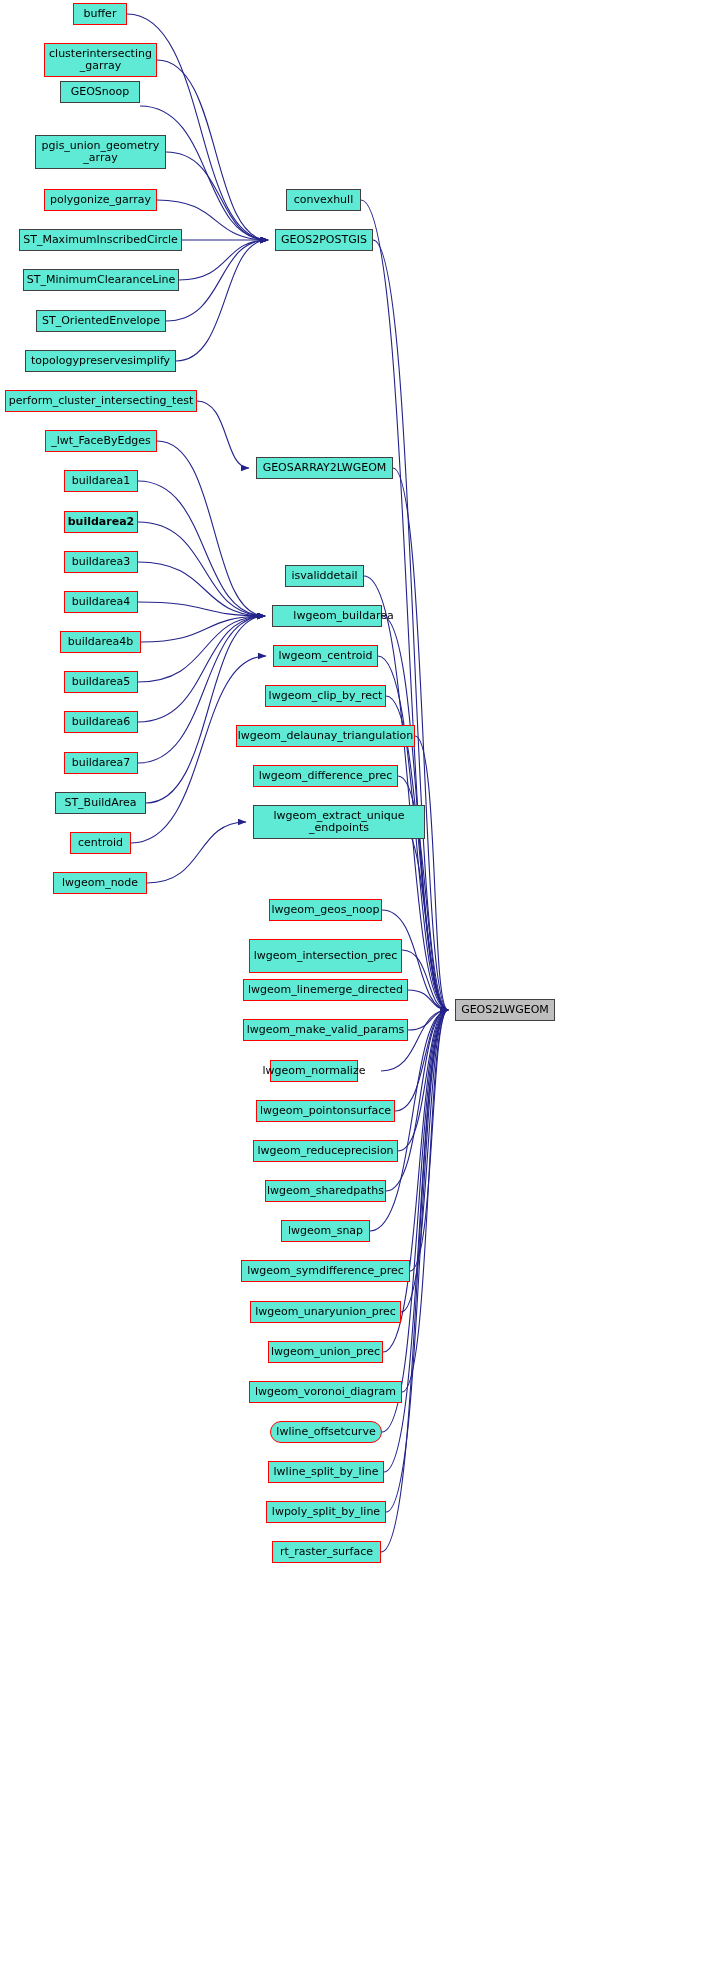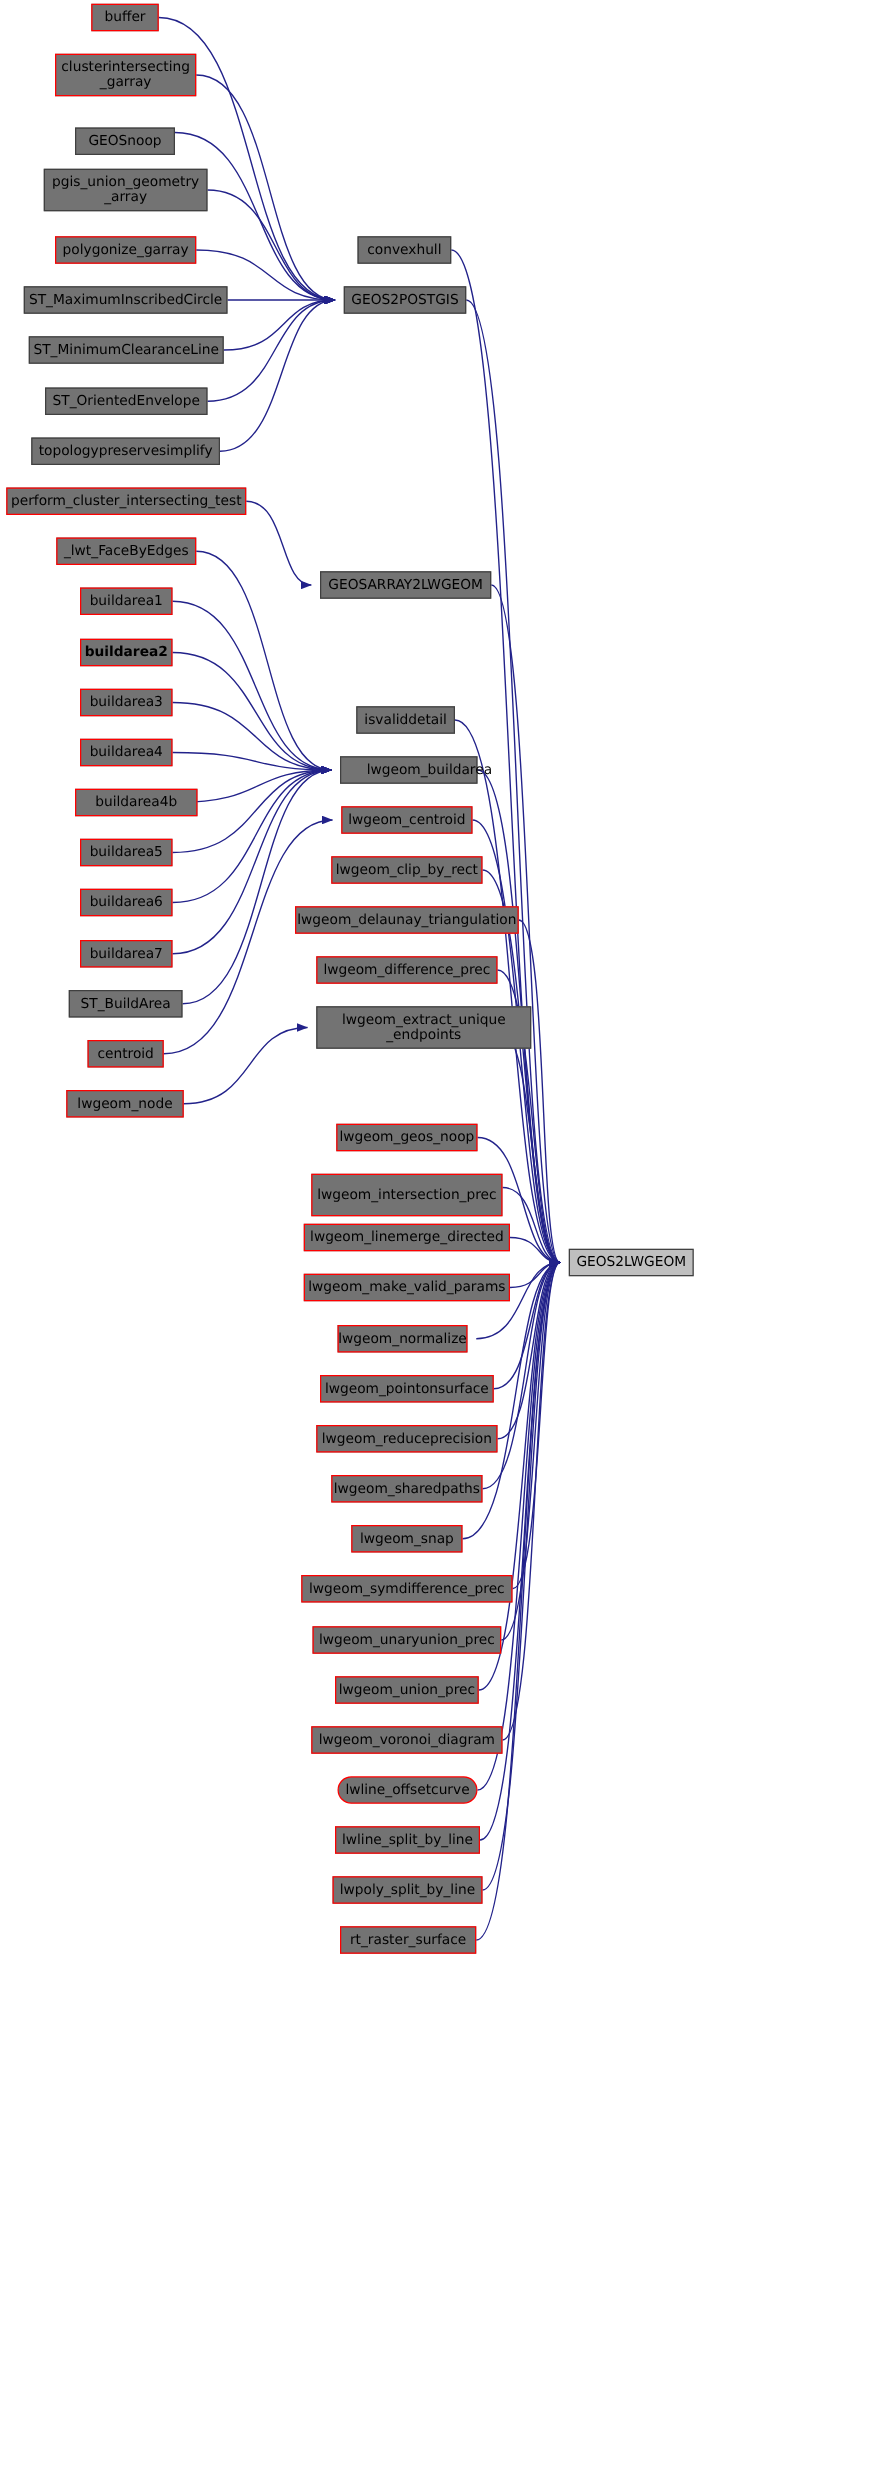--- a/index.html
+++ b/index.html
@@ -18,21 +18,21 @@
     width:704px; height:1977px;
     pointer-events:none;
   }
   .node{
     position:absolute;
     box-sizing:border-box;
     display:flex;
     align-items:center;
     justify-content:center;
     text-align:center;
-    background:#737373;
+    background:#5eead4;
     border:1px solid #ff0000;
     color:#000000;
     font-size:11px;
     line-height:12px;
     letter-spacing:0px;
     white-space:pre;
     z-index:5;
   }
   .node.plain{ border:1px solid #404040; }
   .node.focus{ border:1px solid #404040; background:#bfbfbf; }
@@ -96,35 +96,35 @@
         <path d="M382,1432 C422.15,1432 414.85,1010 448,1010" marker-end="url(#arrow)"></path>
         <path d="M384,1472 C423.05,1472 415.95,1010 448,1010" marker-end="url(#arrow)"></path>
         <path d="M386,1512 C423.95,1512 417.05,1010 448,1010" marker-end="url(#arrow)"></path>
         <path d="M381,1552 C421.7,1552 414.3,1010 448,1010" marker-end="url(#arrow)"></path>
       </g>
   </svg>
   <div id="node-layer">
       <div class="node" style="left: 73px; top: 3px; width: 54px; height: 22px;">buffer</div>
       <div class="node" style="left: 44px; top: 43px; width: 113px; height: 34px;">clusterintersecting
 _garray</div>
-      <div class="node plain" style="left: 60px; top: 102px; width: 80px; height: 22px;">GEOSnoop</div>
+      <div class="node plain" style="left: 60px; top: 81px; width: 80px; height: 22px;">GEOSnoop</div>
       <div class="node plain" style="left: 35px; top: 135px; width: 131px; height: 34px;">pgis_union_geometry
 _array</div>
       <div class="node" style="left: 44px; top: 189px; width: 113px; height: 22px;">polygonize_garray</div>
       <div class="node plain" style="left: 19px; top: 229px; width: 163px; height: 22px;">ST_MaximumInscribedCircle</div>
       <div class="node plain" style="left: 23px; top: 269px; width: 156px; height: 22px;">ST_MinimumClearanceLine</div>
       <div class="node plain" style="left: 36px; top: 310px; width: 130px; height: 22px;">ST_OrientedEnvelope</div>
       <div class="node plain" style="left: 25px; top: 350px; width: 151px; height: 22px;">topologypreservesimplify</div>
       <div class="node" style="left: 5px; top: 390px; width: 192px; height: 22px;">perform_cluster_intersecting_test</div>
       <div class="node" style="left: 45px; top: 430px; width: 112px; height: 22px;">_lwt_FaceByEdges</div>
       <div class="node" style="left: 64px; top: 470px; width: 74px; height: 22px;">buildarea1</div>
       <div class="node" style="left: 64px; top: 511px; width: 74px; height: 22px; font-weight: bold;">buildarea2</div>
       <div class="node" style="left: 64px; top: 551px; width: 74px; height: 22px;">buildarea3</div>
       <div class="node" style="left: 64px; top: 591px; width: 74px; height: 22px;">buildarea4</div>
-      <div class="node" style="left: 60px; top: 631px; width: 98px; height: 22px;">buildarea4b</div>
+      <div class="node" style="left: 60px; top: 631px; width: 81px; height: 22px;">buildarea4b</div>
       <div class="node" style="left: 64px; top: 671px; width: 74px; height: 22px;">buildarea5</div>
       <div class="node" style="left: 64px; top: 711px; width: 74px; height: 22px;">buildarea6</div>
       <div class="node" style="left: 64px; top: 752px; width: 74px; height: 22px;">buildarea7</div>
       <div class="node plain" style="left: 55px; top: 792px; width: 91px; height: 22px;">ST_BuildArea</div>
       <div class="node" style="left: 70px; top: 832px; width: 61px; height: 22px;">centroid</div>
       <div class="node" style="left: 53px; top: 872px; width: 94px; height: 22px;">lwgeom_node</div>
       <div class="node plain" style="left: 286px; top: 189px; width: 75px; height: 22px;">convexhull</div>
       <div class="node plain" style="left: 275px; top: 229px; width: 98px; height: 22px;">GEOS2POSTGIS</div>
       <div class="node plain" style="left: 256px; top: 457px; width: 137px; height: 22px;">GEOSARRAY2LWGEOM</div>
       <div class="node plain" style="left: 285px; top: 565px; width: 79px; height: 22px;">isvaliddetail</div>
@@ -132,21 +132,21 @@
       <div class="node" style="left: 273px; top: 645px; width: 105px; height: 22px;">lwgeom_centroid</div>
       <div class="node" style="left: 265px; top: 685px; width: 121px; height: 22px;">lwgeom_clip_by_rect</div>
       <div class="node" style="left: 236px; top: 725px; width: 179px; height: 22px;">lwgeom_delaunay_triangulation</div>
       <div class="node" style="left: 253px; top: 765px; width: 145px; height: 22px;">lwgeom_difference_prec</div>
       <div class="node plain" style="left: 253px; top: 805px; width: 172px; height: 34px;">lwgeom_extract_unique
 _endpoints</div>
       <div class="node" style="left: 269px; top: 899px; width: 113px; height: 22px;">lwgeom_geos_noop</div>
       <div class="node" style="left: 249px; top: 939px; width: 153px; height: 34px;">lwgeom_intersection_prec</div>
       <div class="node" style="left: 243px; top: 979px; width: 165px; height: 22px;">lwgeom_linemerge_directed</div>
       <div class="node" style="left: 243px; top: 1019px; width: 165px; height: 22px;">lwgeom_make_valid_params</div>
-      <div class="node" style="left: 270px; top: 1060px; width: 104px; height: 22px;">lwgeom_normalize</div>
+      <div class="node" style="left: 270px; top: 1060px; width: 88px; height: 22px;">lwgeom_normalize</div>
       <div class="node" style="left: 256px; top: 1100px; width: 139px; height: 22px;">lwgeom_pointonsurface</div>
       <div class="node" style="left: 253px; top: 1140px; width: 145px; height: 22px;">lwgeom_reduceprecision</div>
       <div class="node" style="left: 265px; top: 1180px; width: 121px; height: 22px;">lwgeom_sharedpaths</div>
       <div class="node" style="left: 281px; top: 1220px; width: 89px; height: 22px;">lwgeom_snap</div>
       <div class="node" style="left: 241px; top: 1260px; width: 169px; height: 22px;">lwgeom_symdifference_prec</div>
       <div class="node" style="left: 250px; top: 1301px; width: 151px; height: 22px;">lwgeom_unaryunion_prec</div>
       <div class="node" style="left: 268px; top: 1341px; width: 115px; height: 22px;">lwgeom_union_prec</div>
       <div class="node" style="left: 249px; top: 1381px; width: 153px; height: 22px;">lwgeom_voronoi_diagram</div>
       <div class="node" style="left: 270px; top: 1421px; width: 112px; height: 22px; border-radius: 11px;">lwline_offsetcurve</div>
       <div class="node" style="left: 268px; top: 1461px; width: 116px; height: 22px;">lwline_split_by_line</div>

